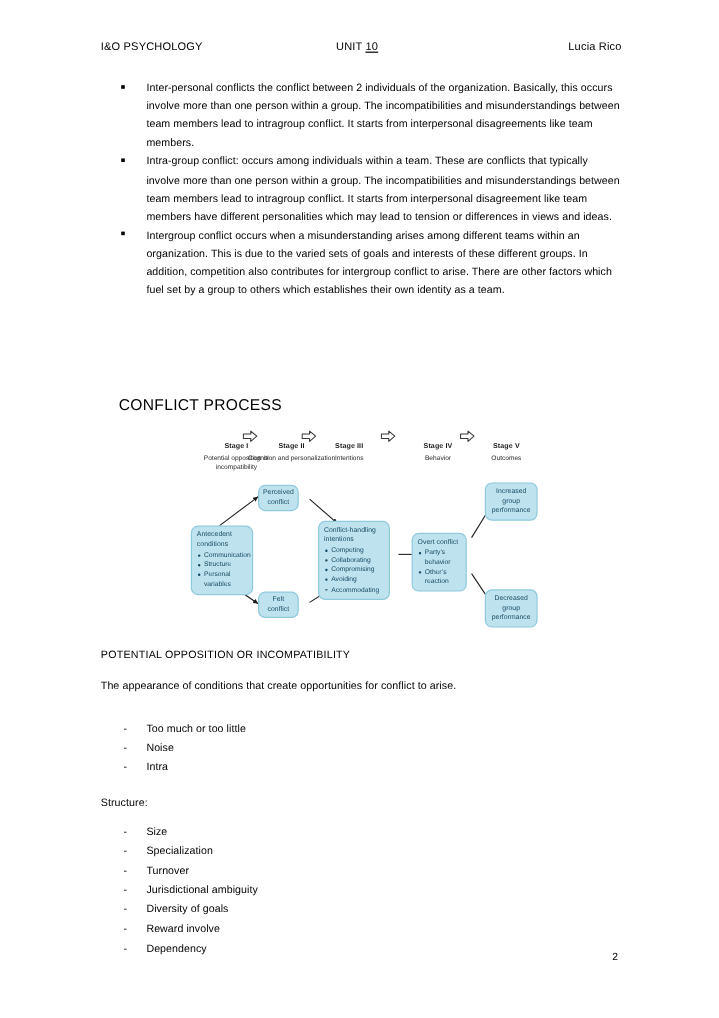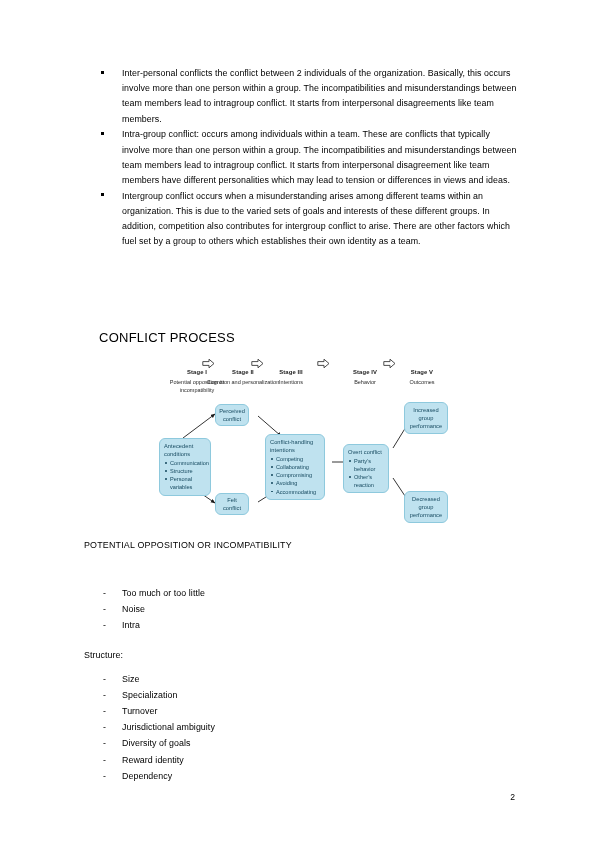--- a/index.html
+++ b/index.html
@@ -219,20 +219,25 @@
     right: 84px;
     bottom: 46px;
     font-size: 8.6px;
   }
 </style>
 </head>
 <body>
 
 <div class="page">
 
+  <div class="doc-header">
+    <span class="hdr-left">I&amp;O PSYCHOLOGY</span>
+    <span class="hdr-center"><span>UNIT </span><span class="unit-num">10</span></span>
+    <span class="hdr-right">Lucia Rico</span>
+  </div>
 
   <div class="content">
 
     <ul class="bullets">
       <li><span class="dot"></span><span>Inter-personal conflicts the conflict between 2 individuals of the organization. Basically, this occurs involve more than one person within a group. The incompatibilities and misunderstandings between team members lead to intragroup conflict. It starts from interpersonal disagreements like team members.</span></li>
       <li><span class="dot"></span><span>Intra-group conflict: occurs among individuals within a team. These are conflicts that typically involve more than one person within a group. The incompatibilities and misunderstandings between team members lead to intragroup conflict. It starts from interpersonal disagreement like team members have different personalities which may lead to tension or differences in views and ideas.</span></li>
       <li><span class="dot"></span><span>Intergroup conflict occurs when a misunderstanding arises among different teams within an organization. This is due to the varied sets of goals and interests of these different groups. In addition, competition also contributes for intergroup conflict to arise. There are other factors which fuel set by a group to others which establishes their own identity as a team.</span></li>
     </ul>
 
   </div>
@@ -349,38 +354,39 @@
 
     <div class="node center-text" style="left:247px; top:135px; width:44px; height:32px;">
       <div class="ttl">Decreased group performance</div>
     </div>
   </div>
 
   <div class="content" style="top:538px;">
 
     <p class="sec-title">POTENTIAL OPPOSITION OR INCOMPATIBILITY</p>
     <div class="spacer-12"></div>
+    <p class="para">The appearance of conditions that create opportunities for conflict to arise.</p>
     <div class="spacer-12"></div>
     <div class="spacer-9"></div>
 
     <ul class="dashes">
       <li><span class="dash">-</span><span>Too much or too little</span></li>
       <li><span class="dash">-</span><span>Noise</span></li>
       <li><span class="dash">-</span><span>Intra</span></li>
     </ul>
 
     <div class="spacer-14"></div>
     <p class="para">Structure:</p>
     <div class="spacer-9"></div>
 
     <ul class="dashes">
       <li><span class="dash">-</span><span>Size</span></li>
       <li><span class="dash">-</span><span>Specialization</span></li>
       <li><span class="dash">-</span><span>Turnover</span></li>
       <li><span class="dash">-</span><span>Jurisdictional ambiguity</span></li>
       <li><span class="dash">-</span><span>Diversity of goals</span></li>
-      <li><span class="dash">-</span><span>Reward identity</span></li>
+      <li><span class="dash">-</span><span>Reward involve</span></li>
       <li><span class="dash">-</span><span>Dependency</span></li>
     </ul>
   </div>
 
   <div class="pagenum">2</div>
 </div>
 
 </body></html>

